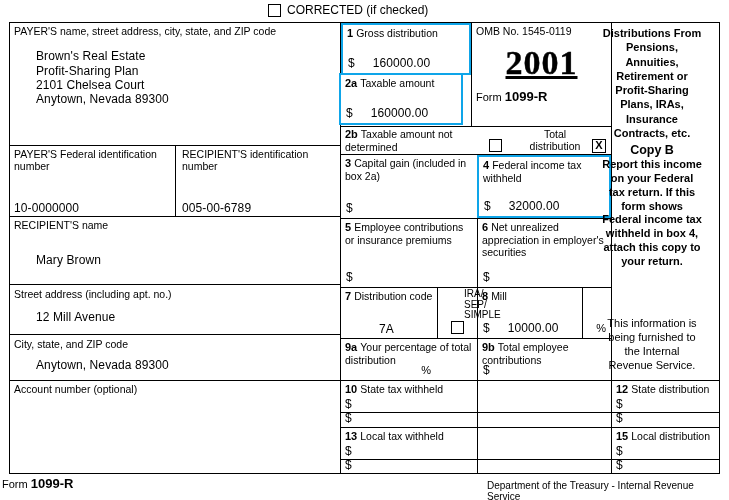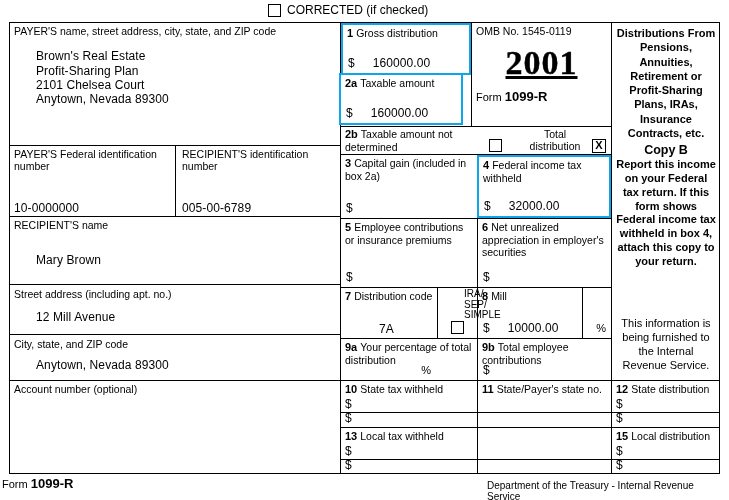--- a/index.html
+++ b/index.html
@@ -79,21 +79,21 @@
   .moneyline {
     position: absolute;
     left: 5px;
     bottom: 3px;
     font-size: 12px;
   }
   .moneyline .amt { margin-left: 18px; }
 
   
   .rightcol {
-    left: 612px;
+    left: 598px;
     top: 22px;
     width: 108px;
     height: 360px;
     box-sizing: border-box;
   }
 
   .rc-title {
     text-align: center;
     font-weight: bold;
     font-size: 11px;
@@ -314,25 +314,20 @@
   <div class="abs" style="left:341px; top:380px; width:379px; height:0; border-bottom:1px solid #000;"></div>
 
   <div class="cell" style="left:341px; top:381px; width:136px; height:46px;">
     <div><span class="num">10</span><span class="lbl">State tax withheld</span></div>
     <div class="stack-money" style="top:16px;"><span>$</span><span class="hand" style="margin-left:14px;"></span></div>
     <div class="stack-money" style="top:30px;"><span>$</span><span class="hand" style="margin-left:14px;"></span></div>
   </div>
   <div class="abs" style="left:341px; top:412px; width:136px; height:0; border-bottom:1px solid #000;"></div>
   <div class="abs" style="left:477px; top:381px; width:0; height:46px; border-left:1px solid #000;"></div>
 
-  <div class="cell" style="left:478px; top:381px; width:133px; height:46px;">
-    <div><span class="num">11</span><span class="lbl">State/Payer's state no.</span></div>
-    <div class="hand" style="position:absolute; left:5px; top:16px;"></div>
-    <div class="hand" style="position:absolute; left:5px; top:30px;"></div>
-  </div>
   <div class="abs" style="left:478px; top:412px; width:133px; height:0; border-bottom:1px solid #000;"></div>
   <div class="abs" style="left:611px; top:381px; width:0; height:92px; border-left:1px solid #000;"></div>
 
   <div class="cell" style="left:612px; top:381px; width:108px; height:46px;">
     <div><span class="num">12</span><span class="lbl">State distribution</span></div>
     <div class="stack-money" style="top:16px;"><span>$</span><span class="hand" style="margin-left:14px;"></span></div>
     <div class="stack-money" style="top:30px;"><span>$</span><span class="hand" style="margin-left:14px;"></span></div>
   </div>
   <div class="abs" style="left:612px; top:412px; width:108px; height:0; border-bottom:1px solid #000;"></div>
 

